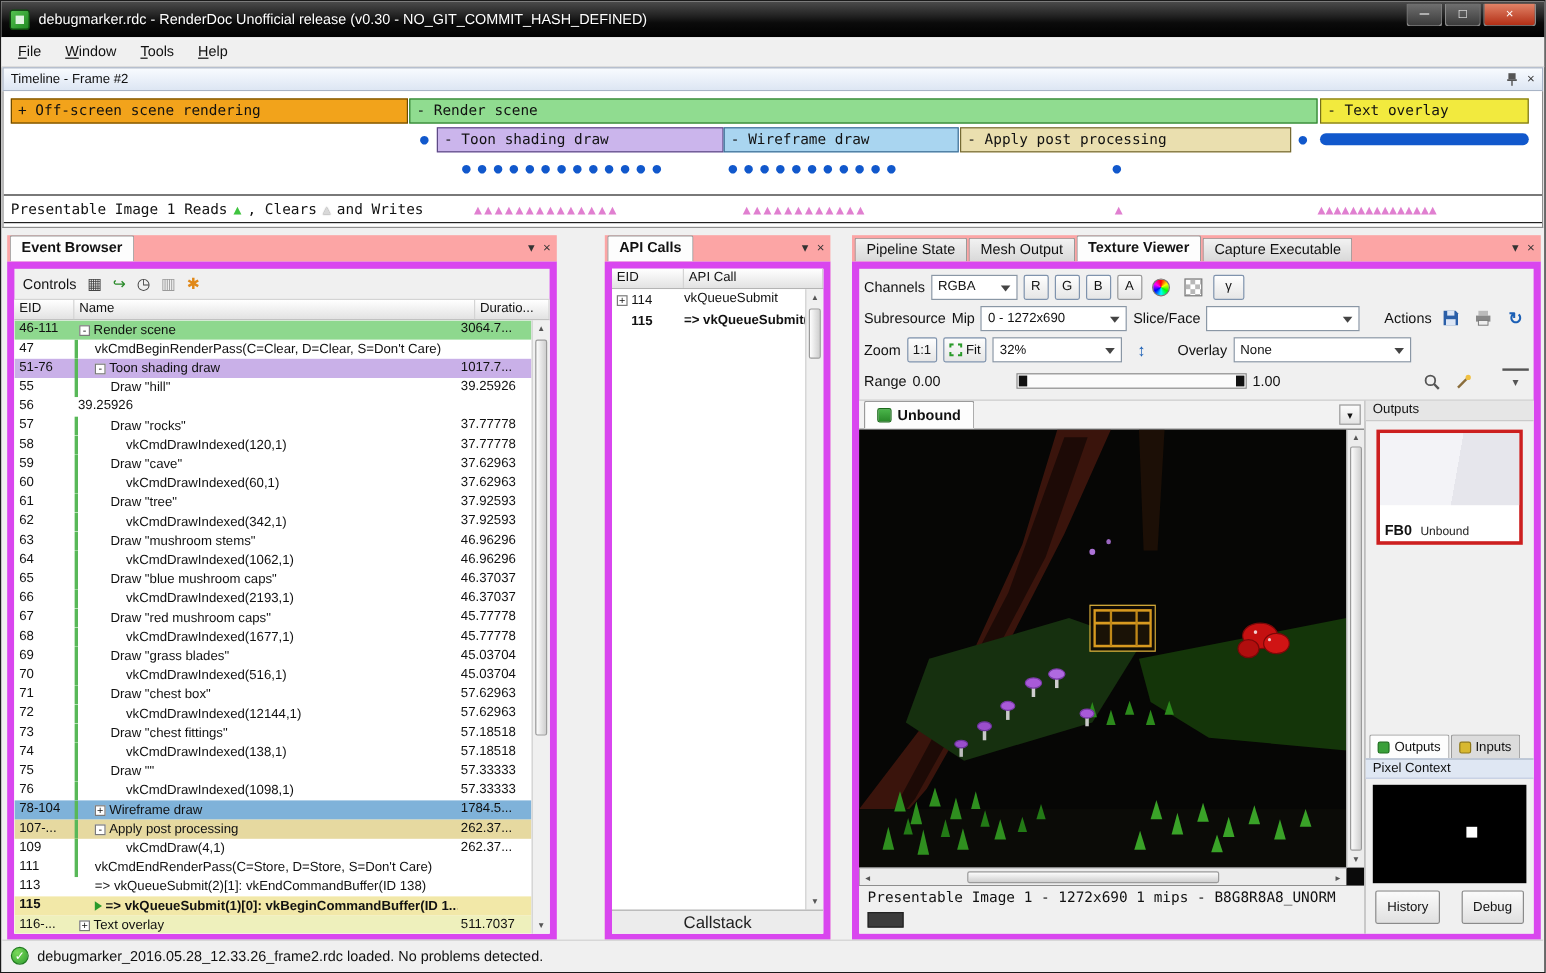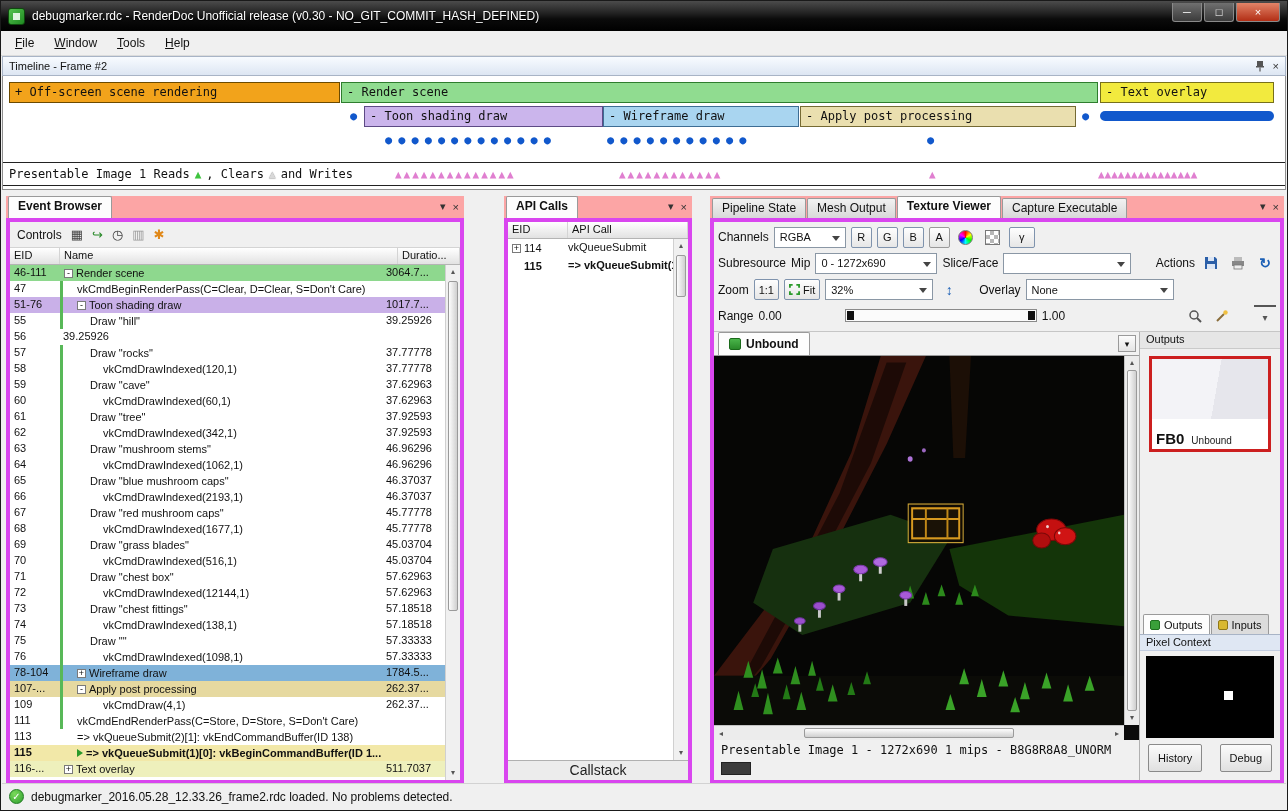--- a/index.html
+++ b/index.html
@@ -57,21 +57,21 @@
   .cl1 { left:392px; } .cl2 { left:616px; } .cl3 { left:926px; } .cl4 { left:1095px; letter-spacing:0; }
 
   
   .panel { position:absolute; top:195px; height:588px; background:#fca5a5; }
   .tabs { height:22px; display:flex; align-items:flex-end; gap:1px; padding-left:2px; }
   .tab { height:20px; padding:2px 9px; font-size:12px; background:linear-gradient(#f2f2f2,#d8d8d8);
     border:1px solid #9a9a9a; border-bottom:none; border-radius:2px 2px 0 0; white-space:nowrap; }
   .tab.active { background:#fdfdfd; font-weight:bold; height:22px; }
   .panel-btns { margin-left:auto; display:flex; gap:7px; align-items:center; padding:0 5px 5px 0;
     font-size:11px; color:#333; }
-  .panel-body { position:absolute; top:22px; left:0; right:0; bottom:0; border:4px solid #d946ef; background:#f0f0f0; }
+  .panel-body { position:absolute; top:22px; left:0; right:0; bottom:0; border:6px solid #d946ef; background:#f0f0f0; }
 
   
   .eb { left:5px; width:458px; }
   .eb-toolbar { height:26px; display:flex; align-items:center; gap:9px; padding:0 7px; border-bottom:1px solid #d4d4d4; }
   .ico { font-size:13px; line-height:1; }
   .i-browse { color:#444; } .i-goto { color:#2a8a2a; } .i-time { color:#444; }
   .i-stats { color:#9a9a9a; } .i-bookmark { color:#e08818; }
   .grid-table { position:absolute; top:26px; left:0; right:0; bottom:0; background:#fff; }
   .grid-header { display:flex; height:17px; background:linear-gradient(#fff,#e2e2e2); border-bottom:1px solid #b4b4b4; font-size:11px; }
   .gh { padding:1px 4px; border-right:1px solid #d4d4d4; overflow:hidden; white-space:nowrap; }
@@ -160,21 +160,21 @@
   .tex-swatch { width:30px; height:13px; background:#3c3c3c; border:1px solid #222; margin:2px 0 0 7px; }
 
   
   .outputs-col { position:absolute; top:110px; right:0; width:141px; bottom:0; border-left:1px solid #b0b0b0;
     background:#f0f0f0; display:flex; flex-direction:column; }
   .oc-header { height:17px; background:#e6e6e6; border-bottom:1px solid #cacaca; font-size:11px; padding:1px 6px; }
   .fb-card { margin:7px auto 0; width:122px; height:96px; border:3px solid #cc1f1f; background:#fff; position:relative; flex-shrink:0; }
   .fb-thumb { position:absolute; top:0; left:0; right:0; height:60px;
     background:linear-gradient(100deg,#f3f3f7 55%,#e6e6ec 55%); }
   .fb-row { position:absolute; bottom:2px; left:4px; right:2px; display:flex; align-items:baseline; gap:7px; }
-  .fb-name { font-weight:bold; font-size:15px; }
+  .fb-name { font-weight:bold; font-size:12px; }
   .fb-status { font-size:10px; color:#222; }
   .oc-spacer { flex:1; }
   .oc-tabs { display:flex; gap:1px; padding-left:3px; }
   .oc-tab { height:20px; display:flex; align-items:center; gap:4px; padding:0 6px;
     border:1px solid #9a9a9a; border-bottom:none; border-radius:2px 2px 0 0; font-size:11px; background:#fdfdfd; }
   .oc-tab.inactive { background:#dcdcdc; }
   .oc-tab-icon { width:10px; height:10px; border-radius:2px; }
   .icon-outputs { background:#3aa03a; border:1px solid #1f701f; }
   .icon-inputs { background:#d8b830; border:1px solid #907818; }
   .pc-header { height:17px; background:#dfe7f3; border-top:1px solid #a8b4c6; border-bottom:1px solid #c2cde0;

